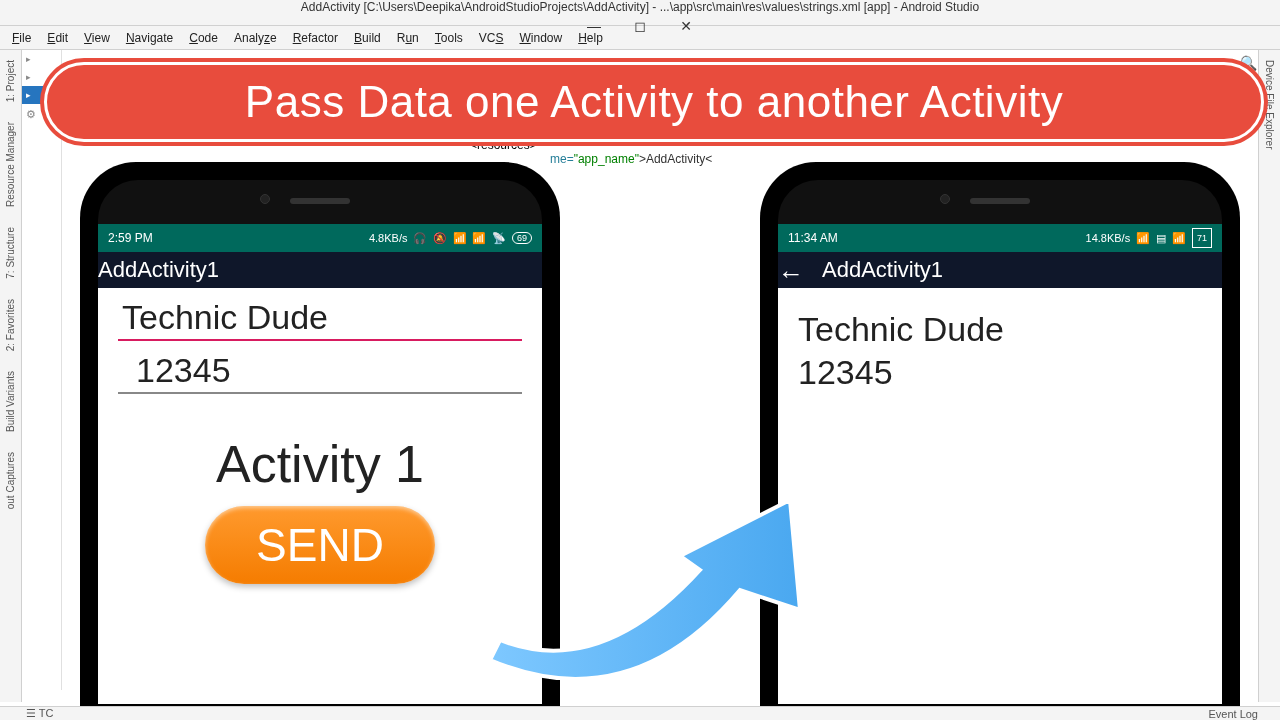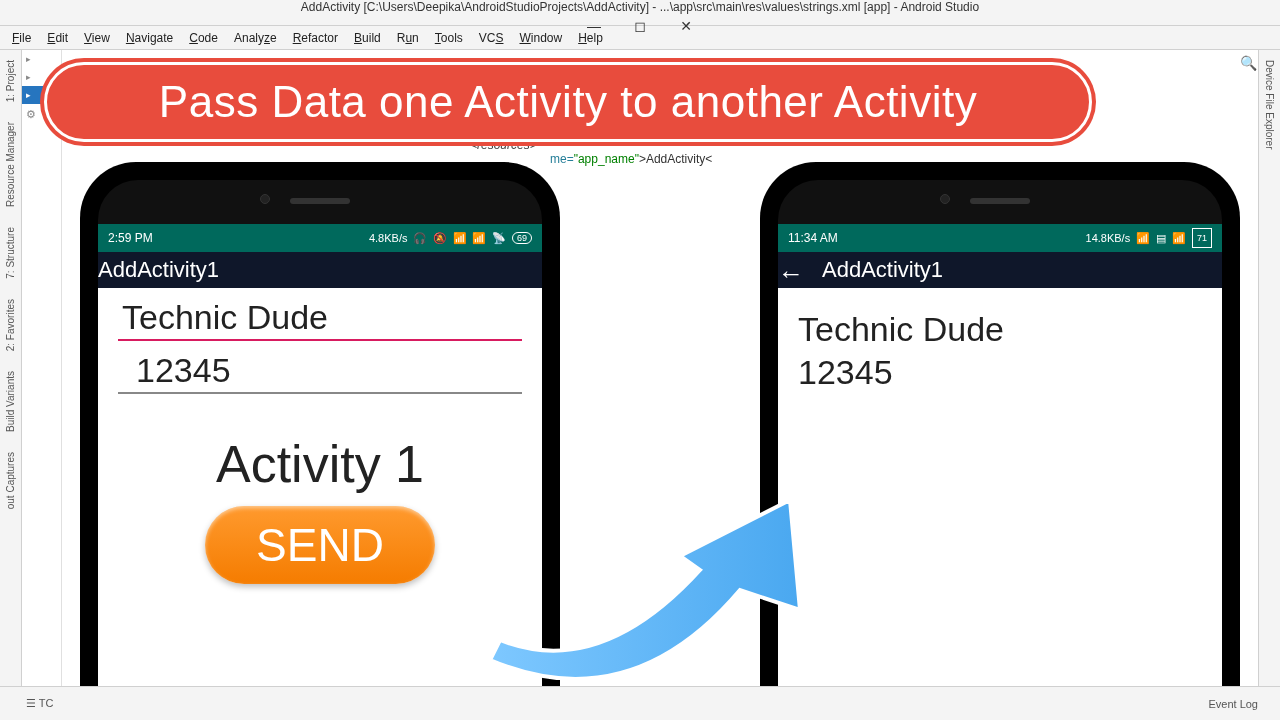--- a/index.html
+++ b/index.html
@@ -29,21 +29,21 @@
   .projarea { position: absolute; left: 22px; top: 50px; width: 40px; height: 640px; background: #fff; border-right: 1px solid #e0e0e0; }
   .projarea .row { display:flex; align-items:center; padding:4px 4px; font-size:11px; color:#333; }
   .projarea .tri { font-size:9px; color:#888; margin-right:2px; }
   .projarea .sel { background:#2675bf; }
 
   
   .codestrip { position: absolute; left: 430px; top: 138px; font-family: Consolas, monospace; font-size: 12px; color: #999; }
   .codestrip .token-blue { color: #267f99; }
 
   
-  .banner { position: absolute; left: 44px; top: 62px; width: 1048px; height: 80px; background: #e84c3d; border-radius: 44px; border: 3px solid #fff; box-shadow: 0 0 0 4px #e84c3d; display: flex; align-items: center; justify-content: center; }
+  .banner { position: absolute; left: 44px; top: 62px; width: 1220px; height: 80px; background: #e84c3d; border-radius: 44px; border: 3px solid #fff; box-shadow: 0 0 0 4px #e84c3d; display: flex; align-items: center; justify-content: center; }
   .banner span { color: #fff; font-size: 44px; font-weight: 400; letter-spacing: 0.5px; }
 
   
   .phone { position: absolute; width: 480px; height: 560px; }
   .phone.left { left: 80px; top: 162px; }
   .phone.right { left: 760px; top: 162px; width: 480px; }
   .phone-body { width: 100%; height: 100%; background: #000; border-radius: 56px 56px 0 0; padding: 18px; }
   .phone-inner { width: 100%; height: 100%; background: #111; border-radius: 40px 40px 0 0; padding-top: 44px; position: relative; }
   .speaker { position:absolute; top:18px; left:50%; transform:translateX(-50%); width:60px; height:6px; background:#333; border-radius:3px; }
   .camera { position:absolute; top:14px; left:50%; margin-left:-60px; width:10px; height:10px; background:#222; border-radius:50%; border:1px solid #333; }
@@ -64,21 +64,21 @@
 
   .send-btn { margin: 12px auto 0; width: 230px; height: 78px; background: linear-gradient(#ff9a2e,#f57c00); border-radius: 40px; display: flex; align-items: center; justify-content: center; color: #fff; font-size: 46px; box-shadow: inset 0 2px 4px rgba(255,255,255,.5), 0 3px 6px rgba(0,0,0,.25); }
 
   
   .a2-text { margin: 20px 20px 0; font-size: 34px; color: #222; line-height: 1.25; }
 
   
   .arrow { position: absolute; left: 480px; top: 460px; width: 360px; height: 220px; pointer-events: none; }
 
   
-  .statusfoot { position:absolute; left:0; right:0; bottom:0; height:34px; background:#f4f4f4; border-top:1px solid #d0d0d0; font-size:11px; color:#555; display:flex; align-items:center; }
+  .statusfoot { position:absolute; left:0; right:0; bottom:0; height:14px; background:#f4f4f4; border-top:1px solid #d0d0d0; font-size:11px; color:#555; display:flex; align-items:center; }
   .statusfoot .eventlog { position:absolute; right:22px; }
 
   .search-ico { position:absolute; right:22px; top:54px; width:18px; height:18px; display:flex; align-items:center; justify-content:center; color:#555; font-size:14px; }
 </style>
 </head>
 <body>
 
 <div class="titlebar">
   <div class="as-icon"></div>
   <span>AddActivity [C:\Users\Deepika\AndroidStudioProjects\AddActivity] - ...\app\src\main\res\values\strings.xml [app] - Android Studio</span>
@@ -130,21 +130,21 @@
     </div>
   <div class="row sel">
       <span class="tri" style="color:#fff">▸</span>
     </div>
   <div class="row">
       <span style="color:#888">⚙</span>
     </div>
 </div>
 
 <div class="codestrip">
-  <div style="margin-left:40px; color:#404040;font-style:italic;">&lt;resources&gt;</div>
+  <div style="margin-left:40px; color:#000000;">&lt;resources&gt;</div>
   <div style="margin-left:120px;">
     <span class="token-blue">me=</span><span style="color:#008000;">"app_name"</span><span style="color:#333;">&gt;AddActivity&lt;</span>
   </div>
 </div>
 
 <div class="banner">
   <span>Pass Data one Activity to another Activity</span>
 </div>
 
 <div class="phone left">

